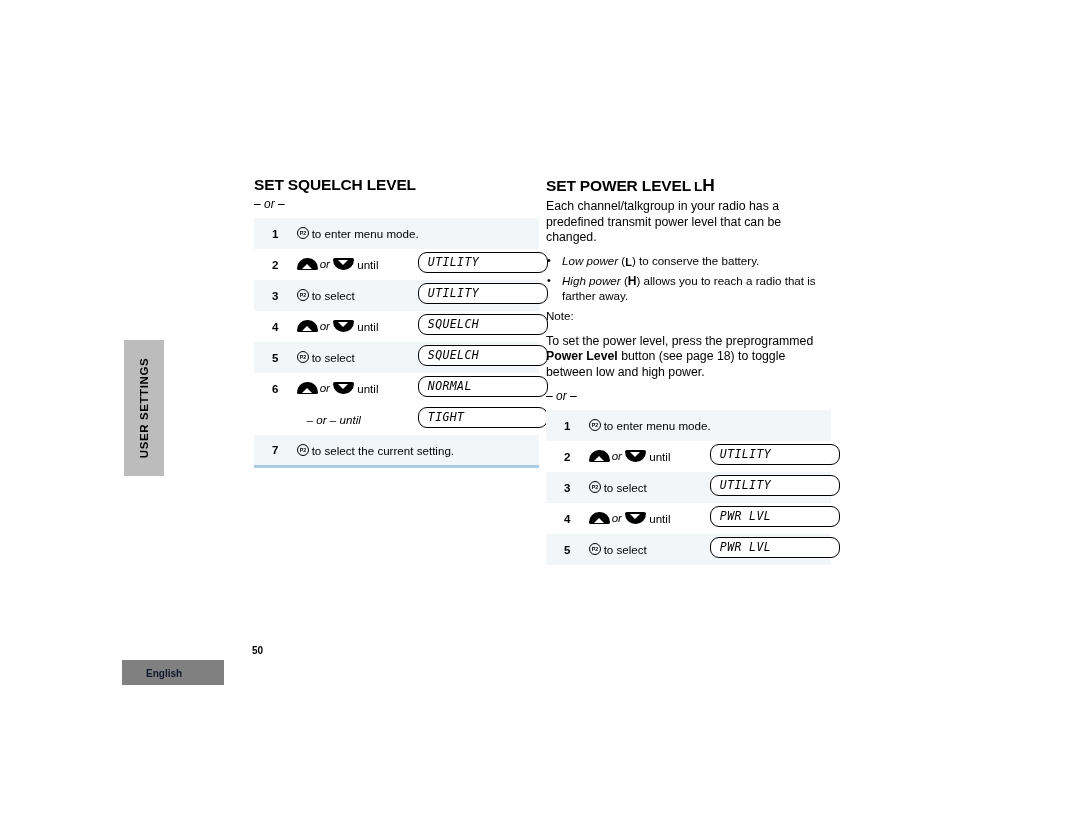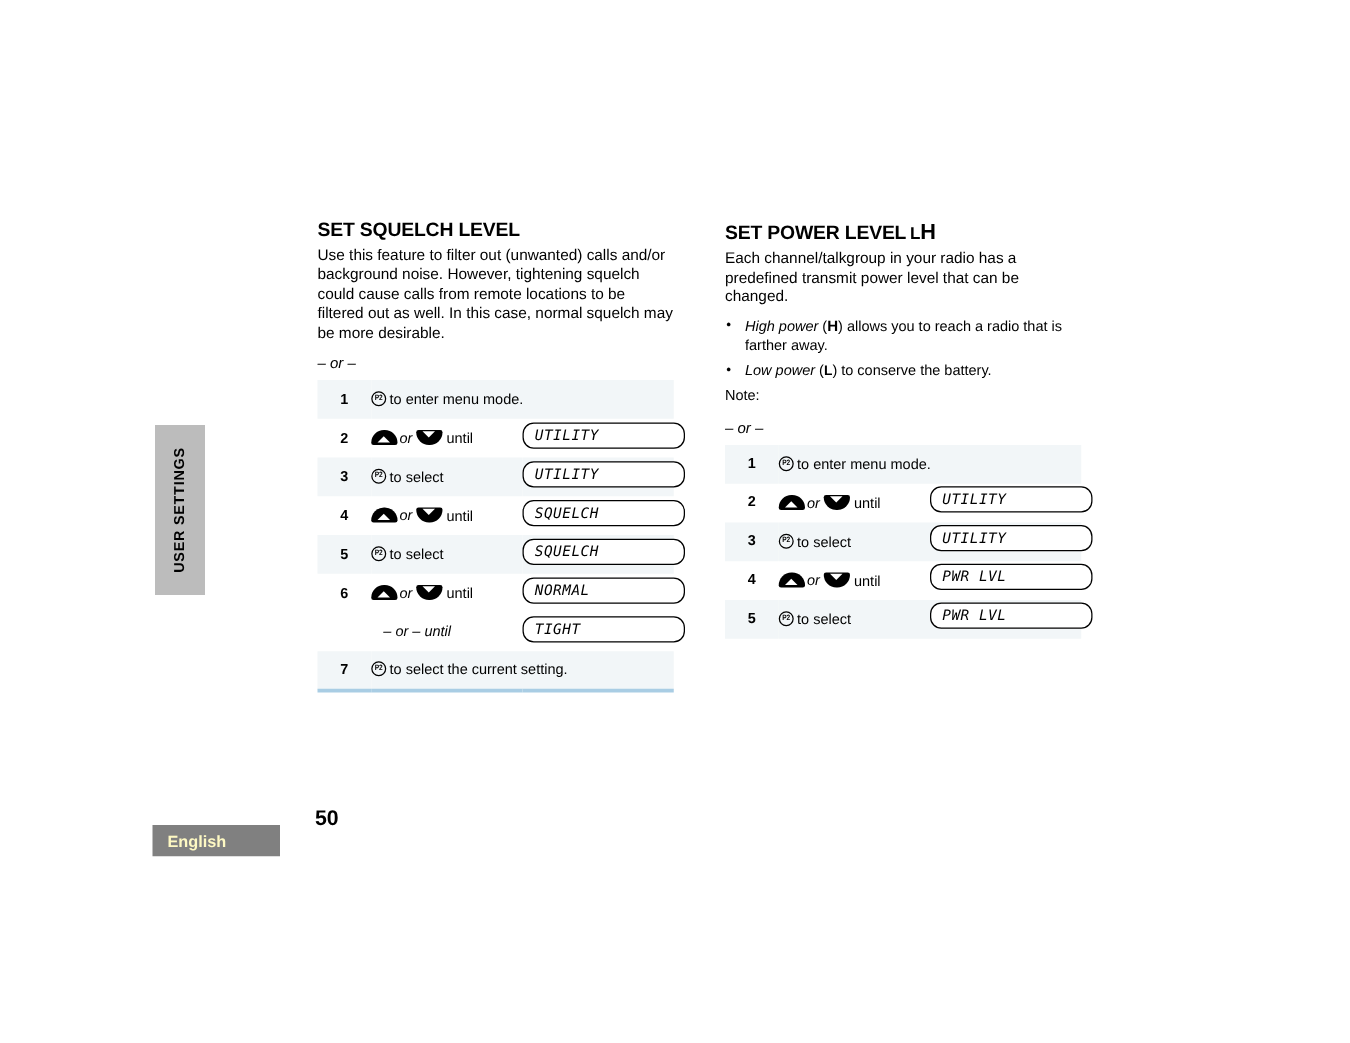--- a/index.html
+++ b/index.html
@@ -33,39 +33,39 @@
     color: #000;
   }
   #lang-bar {
     position: absolute;
     left: 122px; top: 660px;
     width: 102px; height: 25px;
     background: #808080;
   }
   #lang-bar .ltext {
     position: absolute;
-    left: 12px; top: 50%;
+    left: 24px; top: 50%;
     transform: translateY(-50%);
-    color: #fef9c3;
-    font-size: 13px;
+    color: #0f172a;
+    font-size: 10px;
     font-weight: bold;
   }
 
   
   #page-number {
     position: absolute;
     left: 252px; top: 645px;
-    font-size: 17px;
+    font-size: 10px;
     font-weight: bold;
   }
 
   
   .column { position: absolute; top: 176px; width: 285px; }
   #col-left  { left: 254px; }
-  #col-right { left: 580px; }
+  #col-right { left: 546px; }
 
   h2.sec-title {
     margin: 0 0 4px 0;
     font-size: 15.5px;
     font-weight: bold;
     letter-spacing: -0.15px;
     line-height: 1.1;
   }
   p.body {
     margin: 0 0 9px 0;
@@ -232,21 +232,20 @@
 <div id="lang-bar">
   <span class="ltext">English</span>
 </div>
 
 <div id="page-number">50</div>
 
 <div class="column" id="col-left">
 
   <h2 class="sec-title">SET SQUELCH LEVEL</h2>
 
-  <p class="body">Use this feature to filter out (unwanted) calls and/or background noise. However, tightening squelch could cause calls from remote locations to be filtered out as well. In this case, normal squelch may be more desirable.</p>
 
 
   <div class="or-sep">– or –</div>
 
   <table class="steps blue-bottom">
     <tbody>
       <tr class="shade">
         <td class="c-num">1</td>
         <td class="c-act" colspan="2">
           <span class="ic-p2"></span><span class="txt">to enter menu mode.</span>
@@ -323,28 +322,29 @@
   </table>
 </div>
 
 <div class="column" id="col-right">
 
   <h2 class="sec-title"><span>SET POWER LEVEL</span><span class="sym sym-l">L</span><span class="sym sym-h">H</span></h2>
 
   <p class="body">Each channel/talkgroup in your radio has a predefined transmit power level that can be changed.</p>
 
   <ul class="bullets">
+    <li><span class="ital">Low power</span> (<span class="sym sym-l">L</span><span>) to conserve the battery.</span></li>
     <li><span class="ital">High power</span> (<span class="sym sym-h">H</span><span>) allows you to reach a radio that is farther away.</span></li>
-    <li><span class="ital">Low power</span> (<span class="sym sym-l">L</span><span>) to conserve the battery.</span></li>
   </ul>
 
   <div class="note">
     <span class="note-label">Note:</span>
   </div>
 
+  <p class="body"><span>To set the power level, press the preprogrammed </span><span class="bold">Power Level</span><span> button (see page 18) to toggle between low and high power.</span></p>
 
   <div class="or-sep">– or –</div>
 
   <table class="steps">
     <tbody>
       <tr class="shade">
         <td class="c-num">1</td>
         <td class="c-act" colspan="2">
           <span class="ic-p2"></span><span class="txt">to enter menu mode.</span>
         </td>

